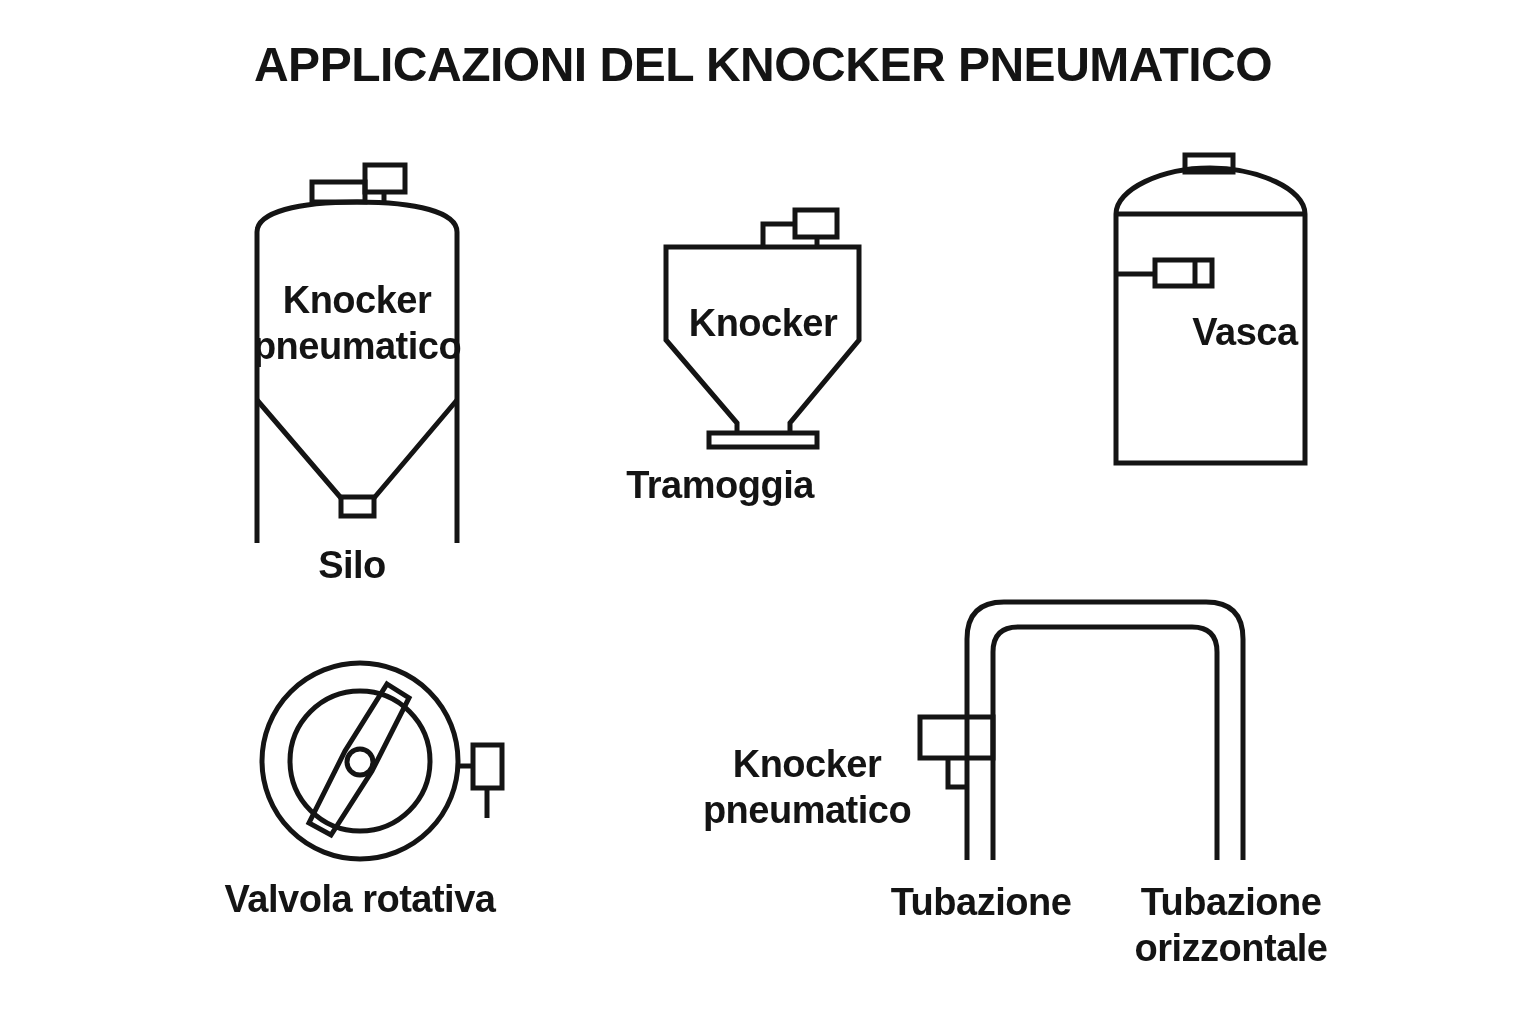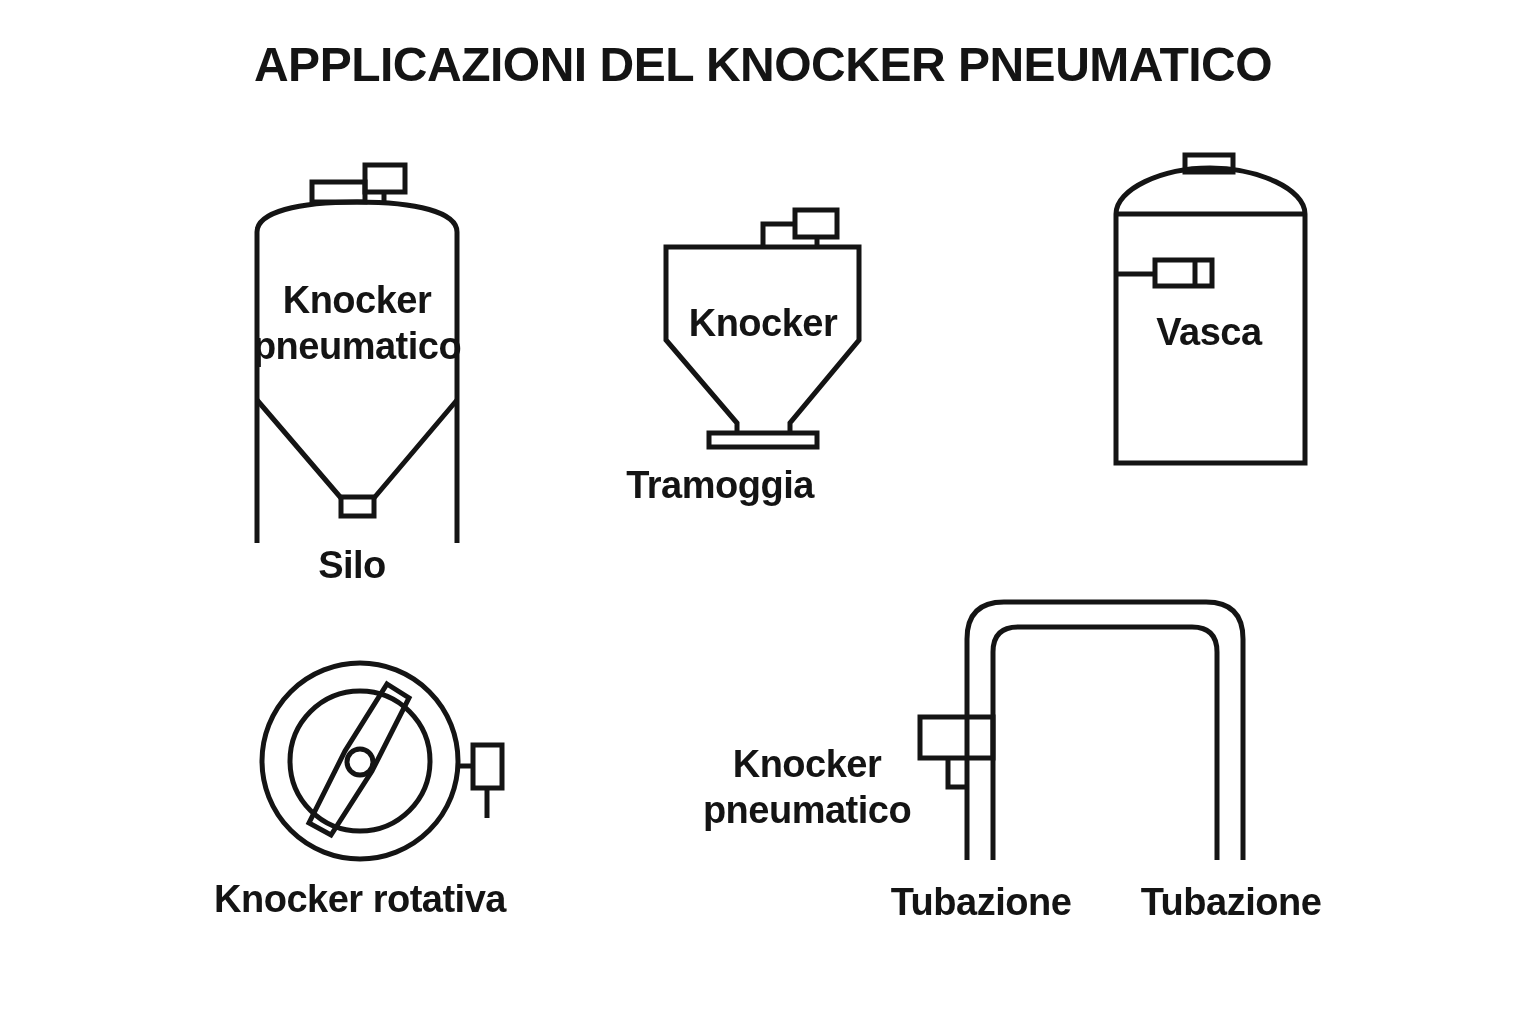--- a/index.html
+++ b/index.html
@@ -69,51 +69,52 @@
     <path d="M 16 69 L 16 318 L 205 318 L 205 69"></path>
     <path d="M 16 69 L 205 69"></path>
     <path d="M 16 69 C 16 44 62 23 110 23 C 158 23 205 44 205 69"></path>
     <rect x="85" y="10" width="48" height="17"></rect>
     <g>
       <path d="M 16 129 L 55 129"></path>
       <rect x="55" y="115" width="57" height="26"></rect>
       <path d="M 95 115 L 95 141"></path>
     </g>
   </svg>
-  <div class="label" style="left:1209px; top:310px">
+  <div class="label" style="left:1245px; top:310px">
     <span>Vasca</span>
   </div>
 
   <svg class="fig" style="left:250px; top:650px" width="270" height="230" viewBox="0 0 270 230">
     <circle cx="110" cy="111" r="98"></circle>
     <circle cx="110" cy="111" r="70"></circle>
     <polygon points="137,34 159,48 122,121 81,185 59,173 95,101"></polygon>
     <circle cx="110" cy="112" r="13"></circle>
     <g>
       <path d="M 208 116 L 223 116"></path>
       <rect x="223" y="95" width="29" height="43"></rect>
       <path d="M 237 138 L 237 168"></path>
     </g>
   </svg>
   <div class="label" style="left:360px; top:877px">
-    <span>Knocker rotativa</span>
+    <span>Valvola rotativa</span>
   </div>
 
   <svg class="fig" style="left:900px; top:590px" width="360" height="280" viewBox="0 0 360 280">
     <path d="M 67 270 L 67 49 Q 67 12 104 12 L 306 12 Q 343 12 343 49 L 343 270"></path>
     <path d="M 93 270 L 93 62 Q 93 37 118 37 L 292 37 Q 317 37 317 62 L 317 270"></path>
     <g>
       <rect x="20" y="127" width="73" height="41"></rect>
       <path d="M 48 168 L 48 197 L 67 197"></path>
     </g>
   </svg>
   <div class="label" style="left:807px; top:742px">
     <span>Knocker</span>
     <span>pneumatico</span>
   </div>
   <div class="label" style="left:981px; top:880px">
     <span>Tubazione</span>
   </div>
   <div class="label" style="left:1231px; top:880px">
     <span>Tubazione</span>
+    <span>orizzontale</span>
   </div>
 
 </div>
 
 </body></html>

